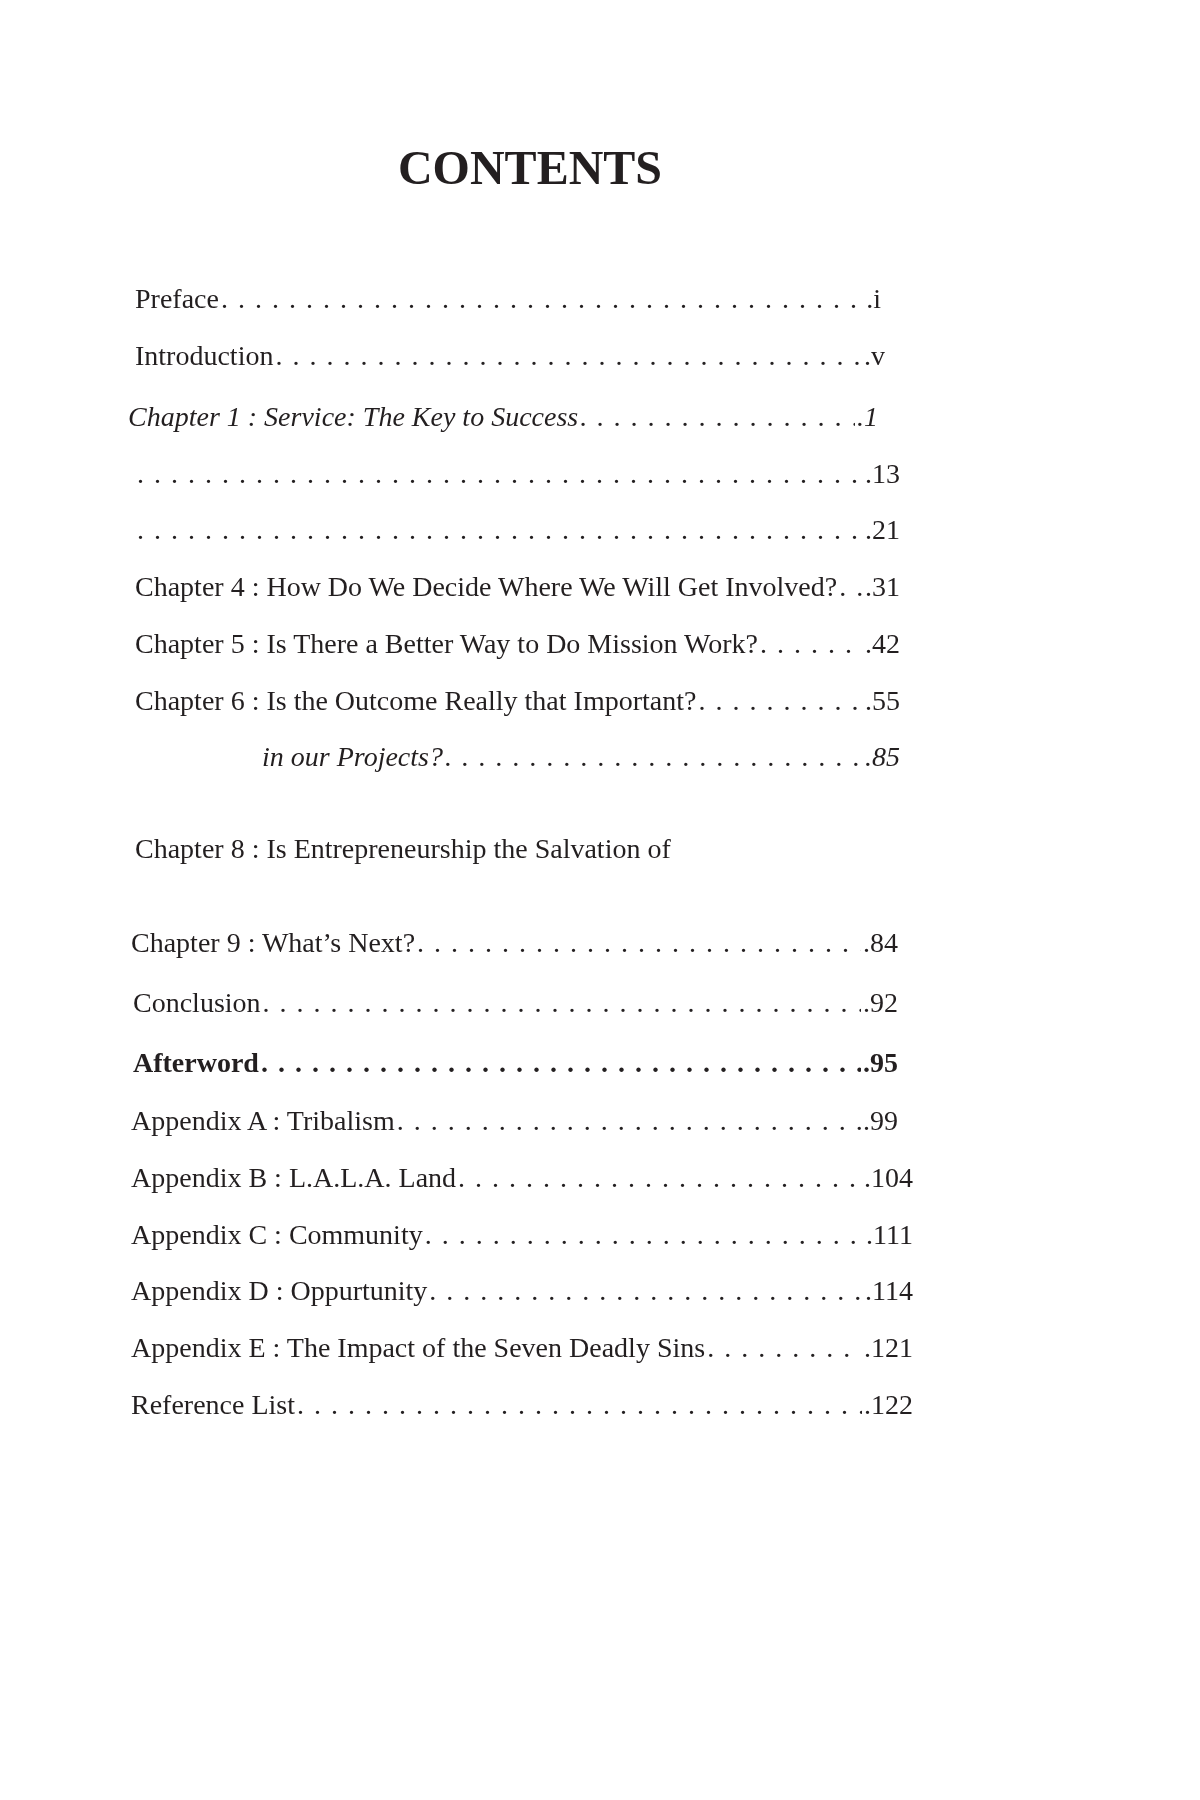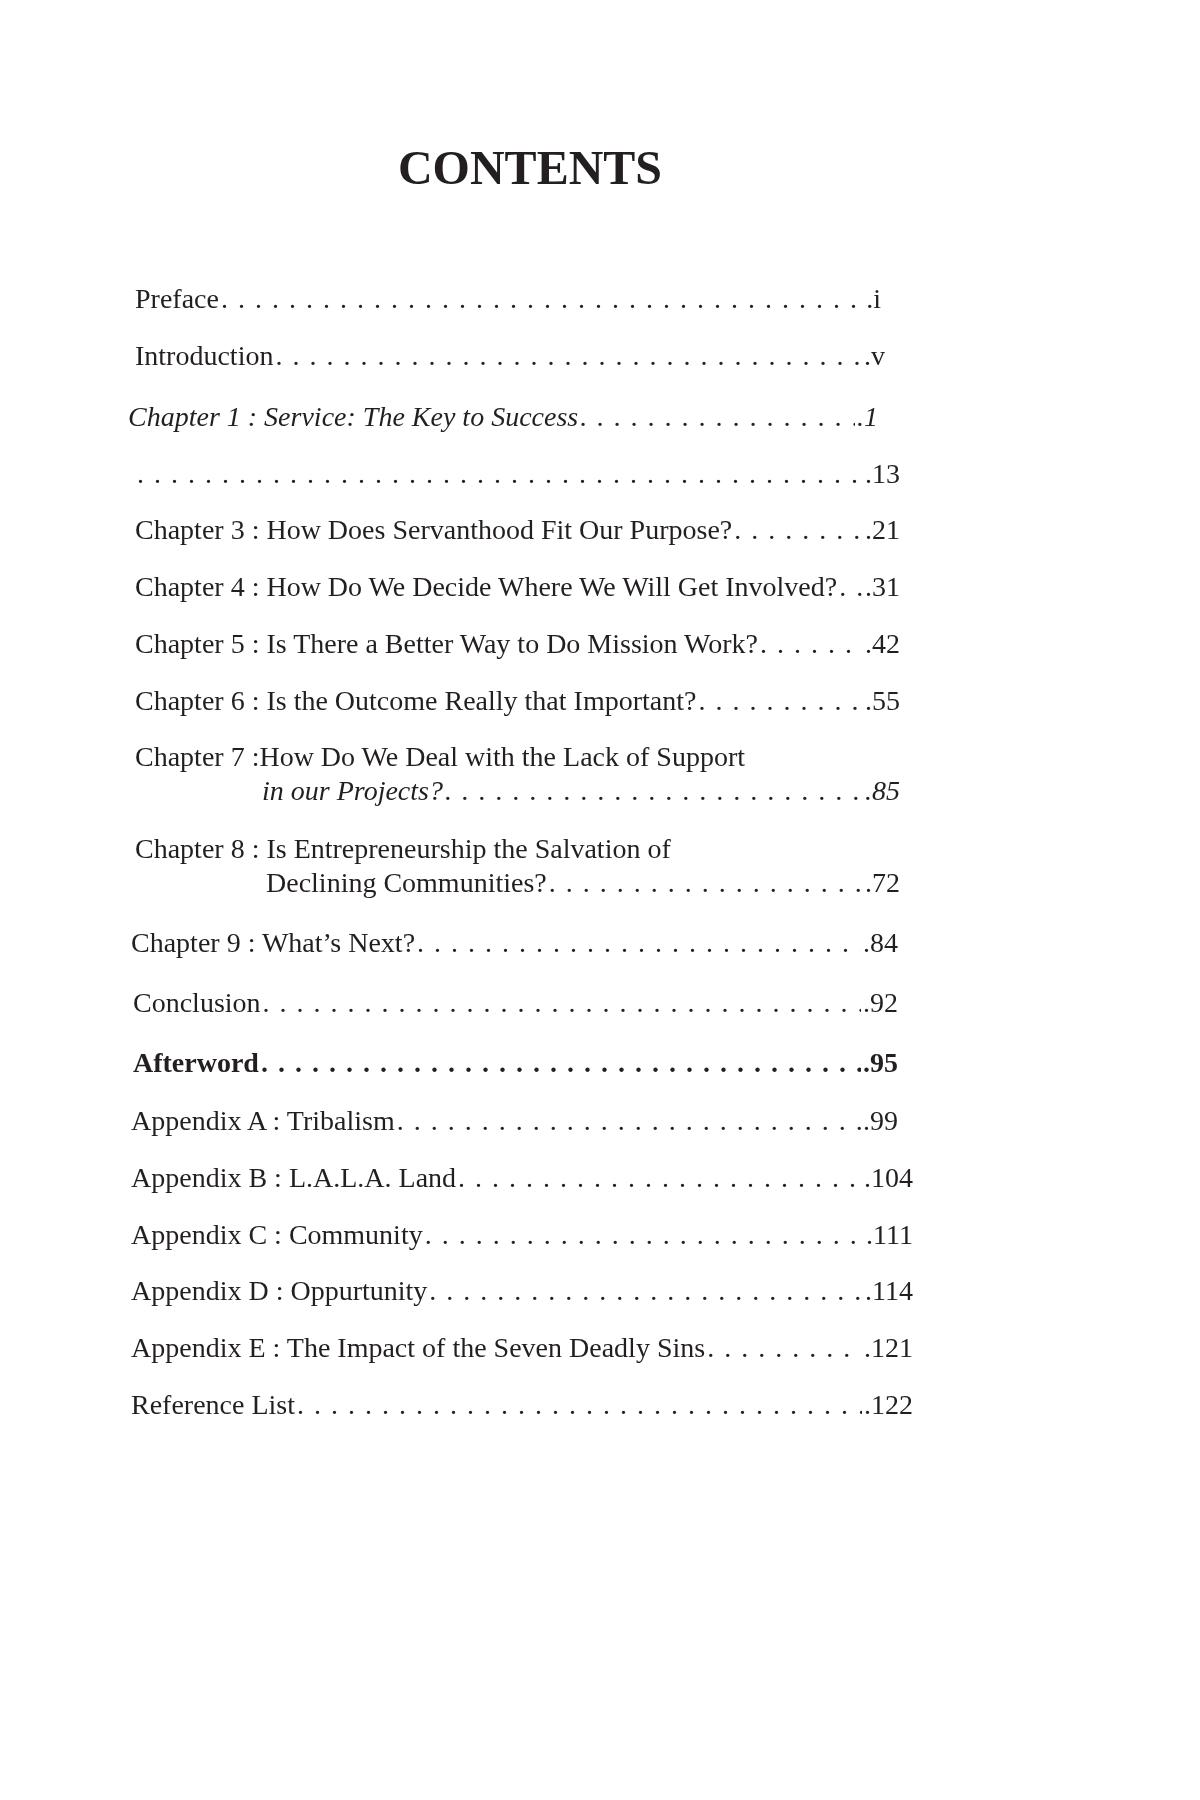--- a/index.html
+++ b/index.html
@@ -50,21 +50,20 @@
 
   <div class="entry" style="top:457px;left:135px;width:765px;">
     <div class="row">
         <span class="leader"></span>
         <span class="page">13</span>
       </div>
   </div>
 
   <div class="entry" style="top:513px;left:135px;width:765px;">
     <div class="row">
-        <span class="label">Chapter 3 : How Does Servanthood Fit Our Purpose?</span>
         <span class="leader"></span>
         <span class="page">21</span>
       </div>
   </div>
 
   <div class="entry" style="top:570px;left:135px;width:765px;">
     <div class="row">
         <span class="label">Chapter 4 : How Do We Decide Where We Will Get Involved?</span>
         <span class="leader"></span>
         <span class="page">31</span>
@@ -81,35 +80,29 @@
 
   <div class="entry" style="top:684px;left:135px;width:765px;">
     <div class="row">
         <span class="label">Chapter 6 : Is the Outcome Really that Important?</span>
         <span class="leader"></span>
         <span class="page">55</span>
       </div>
   </div>
 
   <div class="entry" style="top:740px;left:135px;width:765px;">
-    <div class="line1">Chapter 7 :How Do We Deal with the Lack of Support</div>
     <div class="row" style="padding-left:127px;font-style:italic;">
         <span class="label">in our Projects?</span>
         <span class="leader"></span>
         <span class="page">85</span>
       </div>
   </div>
 
   <div class="entry" style="top:832px;left:135px;width:765px;">
     <div class="line1">Chapter 8 : Is Entrepreneurship the Salvation of</div>
-    <div class="row" style="padding-left:131px;">
-        <span class="label">Declining Communities?</span>
-        <span class="leader"></span>
-        <span class="page">72</span>
-      </div>
   </div>
 
   <div class="entry" style="top:926px;left:131px;width:767px;">
     <div class="row">
         <span class="label">Chapter 9 : What’s Next?</span>
         <span class="leader"></span>
         <span class="page">84</span>
       </div>
   </div>
 

